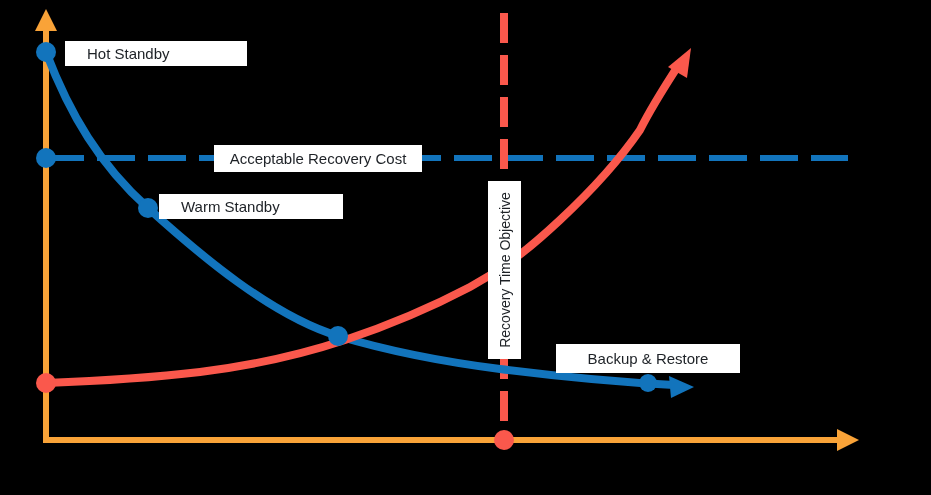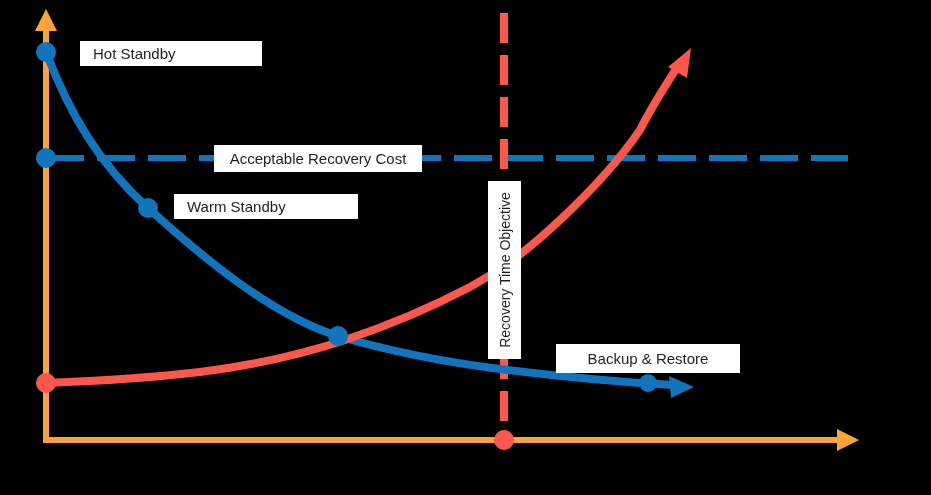--- a/index.html
+++ b/index.html
@@ -27,21 +27,21 @@
     background: #ffffff;
     color: #1d2126;
     font-size: 15px;
     line-height: 1;
     display: flex;
     align-items: center;
     box-sizing: border-box;
     white-space: nowrap;
   }
   .lbl.center { justify-content: center; }
-  .lbl.left   { padding-left: 13px; margin-left: 15px; }
+  .lbl.left   { padding-left: 22px; }
 
   .lbl-hot  { left: 65px;  top: 41px;  width: 182px; height: 25px; }
   .lbl-arc  { left: 214px; top: 145px; width: 208px; height: 27px; }
   .lbl-warm { left: 159px; top: 194px; width: 184px; height: 25px; }
   .lbl-bak  { left: 556px; top: 344px; width: 184px; height: 29px; }
   .lbl-rto  { left: 488px; top: 181px; width: 33px;  height: 178px; justify-content: center; }
   .lbl-rto span {
     transform: rotate(-90deg);
     white-space: nowrap;
     font-size: 14px;

